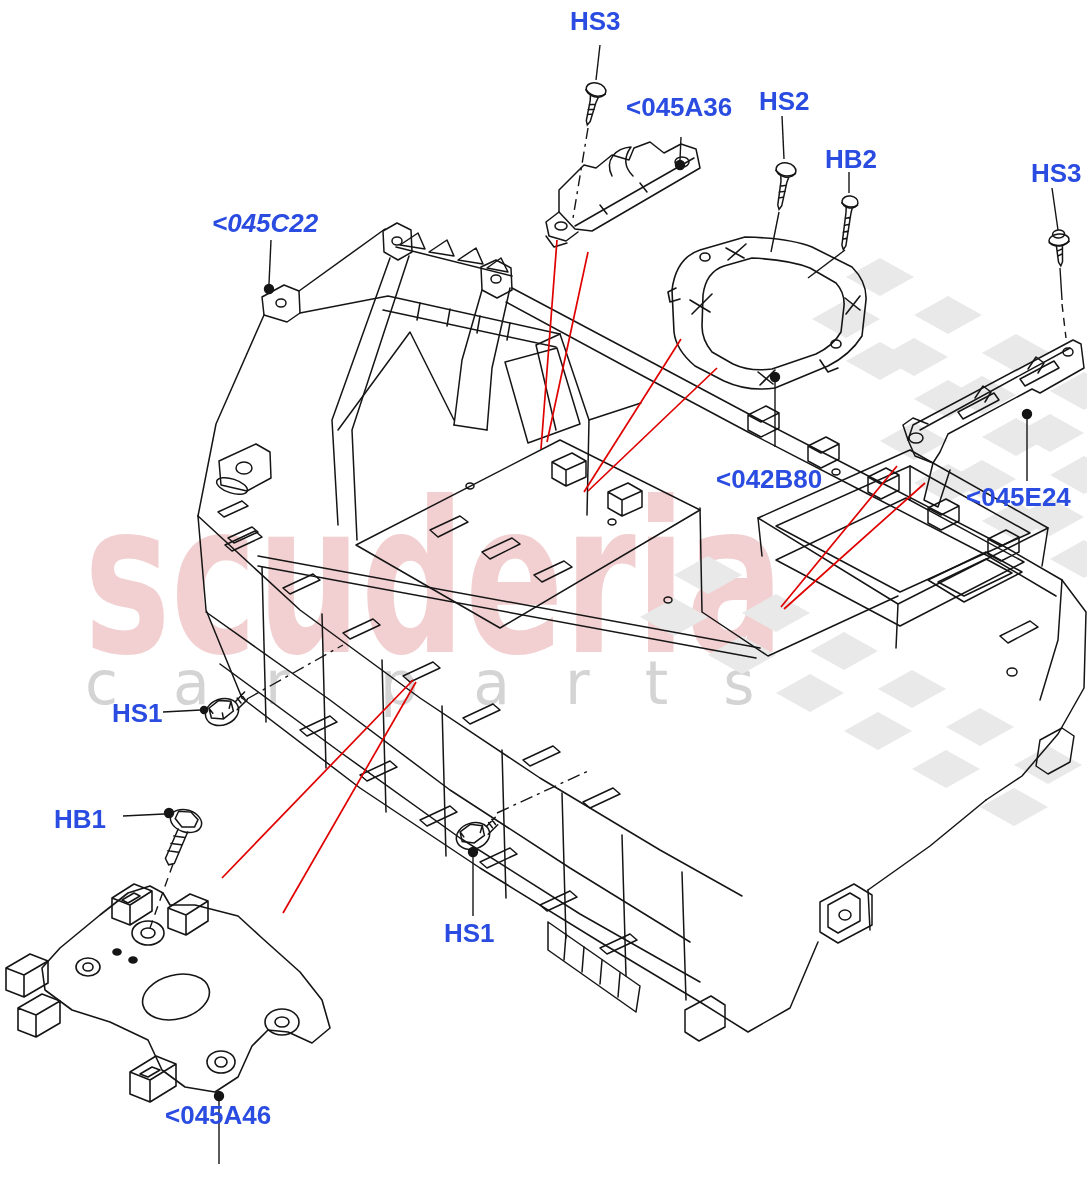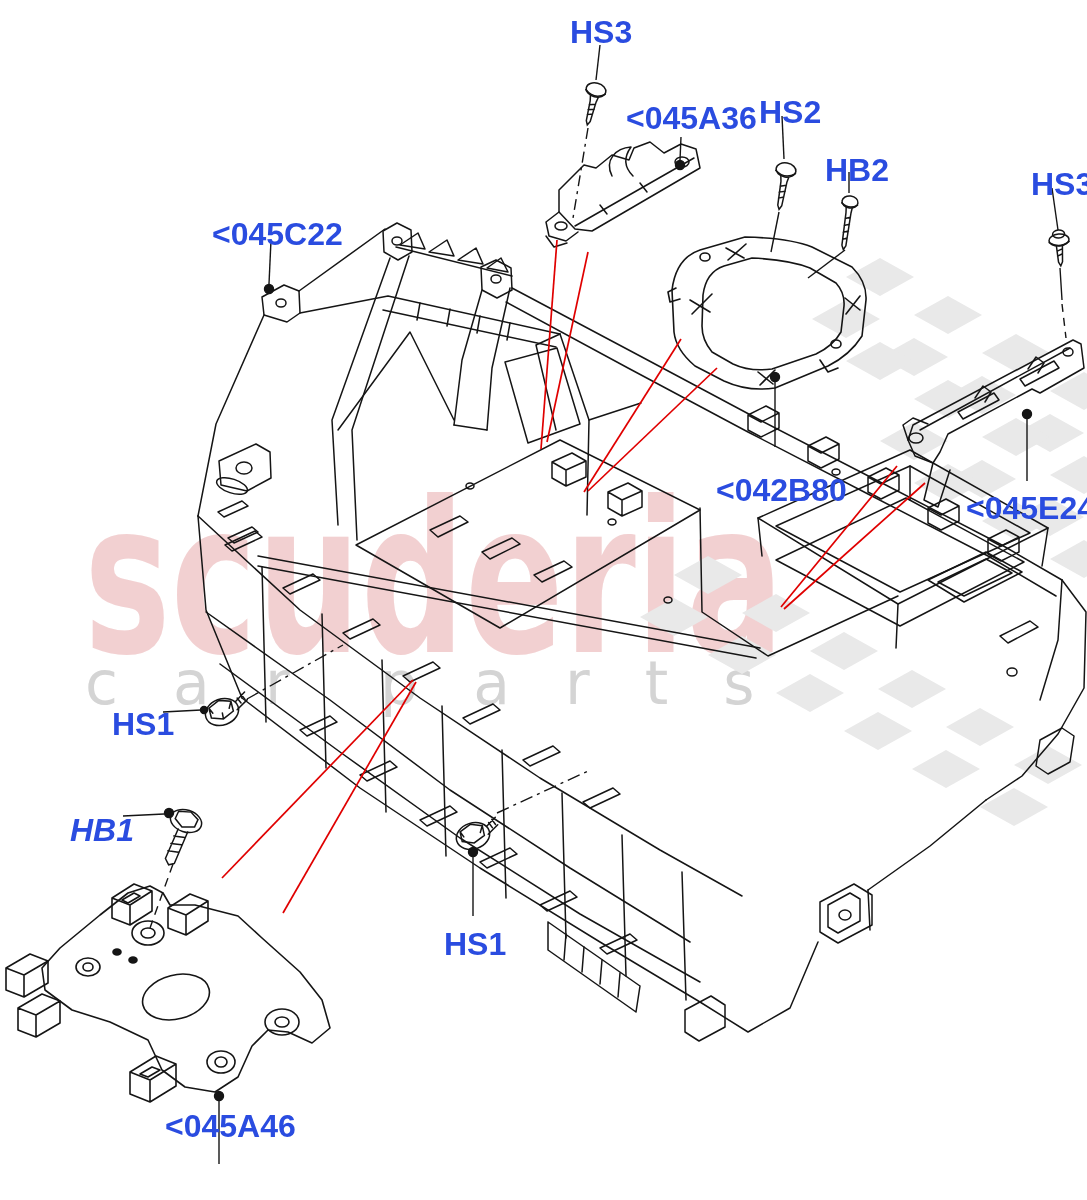--- a/index.html
+++ b/index.html
@@ -3,22 +3,22 @@
 <meta charset="utf-8">
 <style>
   html,body{margin:0;padding:0;background:#ffffff;}
   #stage{
     position:relative;width:1087px;height:1200px;background:#ffffff;
     font-family:"Liberation Sans", sans-serif;overflow:hidden;
   }
   #stage svg{position:absolute;left:0;top:0;}
   .callout{
     position:absolute;font-family:"Liberation Sans",sans-serif;
-    font-size:32px;font-weight:700;color:#2a4ce0;letter-spacing:0px;
-    white-space:nowrap;cursor:pointer;line-height:1;margin-top:8px;
+    font-size:26px;font-weight:700;color:#2a4ce0;letter-spacing:0px;
+    white-space:nowrap;cursor:pointer;line-height:1;
   }
   .wm-big{font-family:"DejaVu Sans",sans-serif;font-weight:700;}
   .wm-small{font-family:"DejaVu Sans",sans-serif;font-weight:400;}
 </style>
 </head>
 <body>
 
 <div id="stage">
 
 <svg width="1087" height="1200" viewBox="0 0 1087 1200">
@@ -322,21 +322,21 @@
     <path d="M219,1101 L219,1164" fill="none"></path>
         <circle cx="219" cy="1096" r="4.5"></circle>
   </g>
 </svg>
 
 <div class="callout" style="left:570px;top:8px;">HS3</div>
 <div class="callout" style="left:626px;top:94px;">&lt;045A36</div>
 <div class="callout" style="left:759px;top:88px;text-align:center;">HS2</div>
 <div class="callout" style="left:825px;top:146px;">HB2</div>
 <div class="callout" style="left:1031px;top:160px;">HS3</div>
-<div class="callout" style="left:212px;top:210px;">&lt;045C22</div>
+<div class="callout" style="left:212px;top:210px;font-style:italic;">&lt;045C22</div>
 <div class="callout" style="left:716px;top:466px;">&lt;042B80</div>
 <div class="callout" style="left:966px;top:484px;">&lt;045E24</div>
 <div class="callout" style="left:112px;top:700px;">HS1</div>
-<div class="callout" style="left:70px;top:806px;font-style:italic;">HB1</div>
+<div class="callout" style="left:54px;top:806px;">HB1</div>
 <div class="callout" style="left:444px;top:920px;">HS1</div>
 <div class="callout" style="left:165px;top:1102px;">&lt;045A46</div>
 
 </div>
 
 </body></html>

